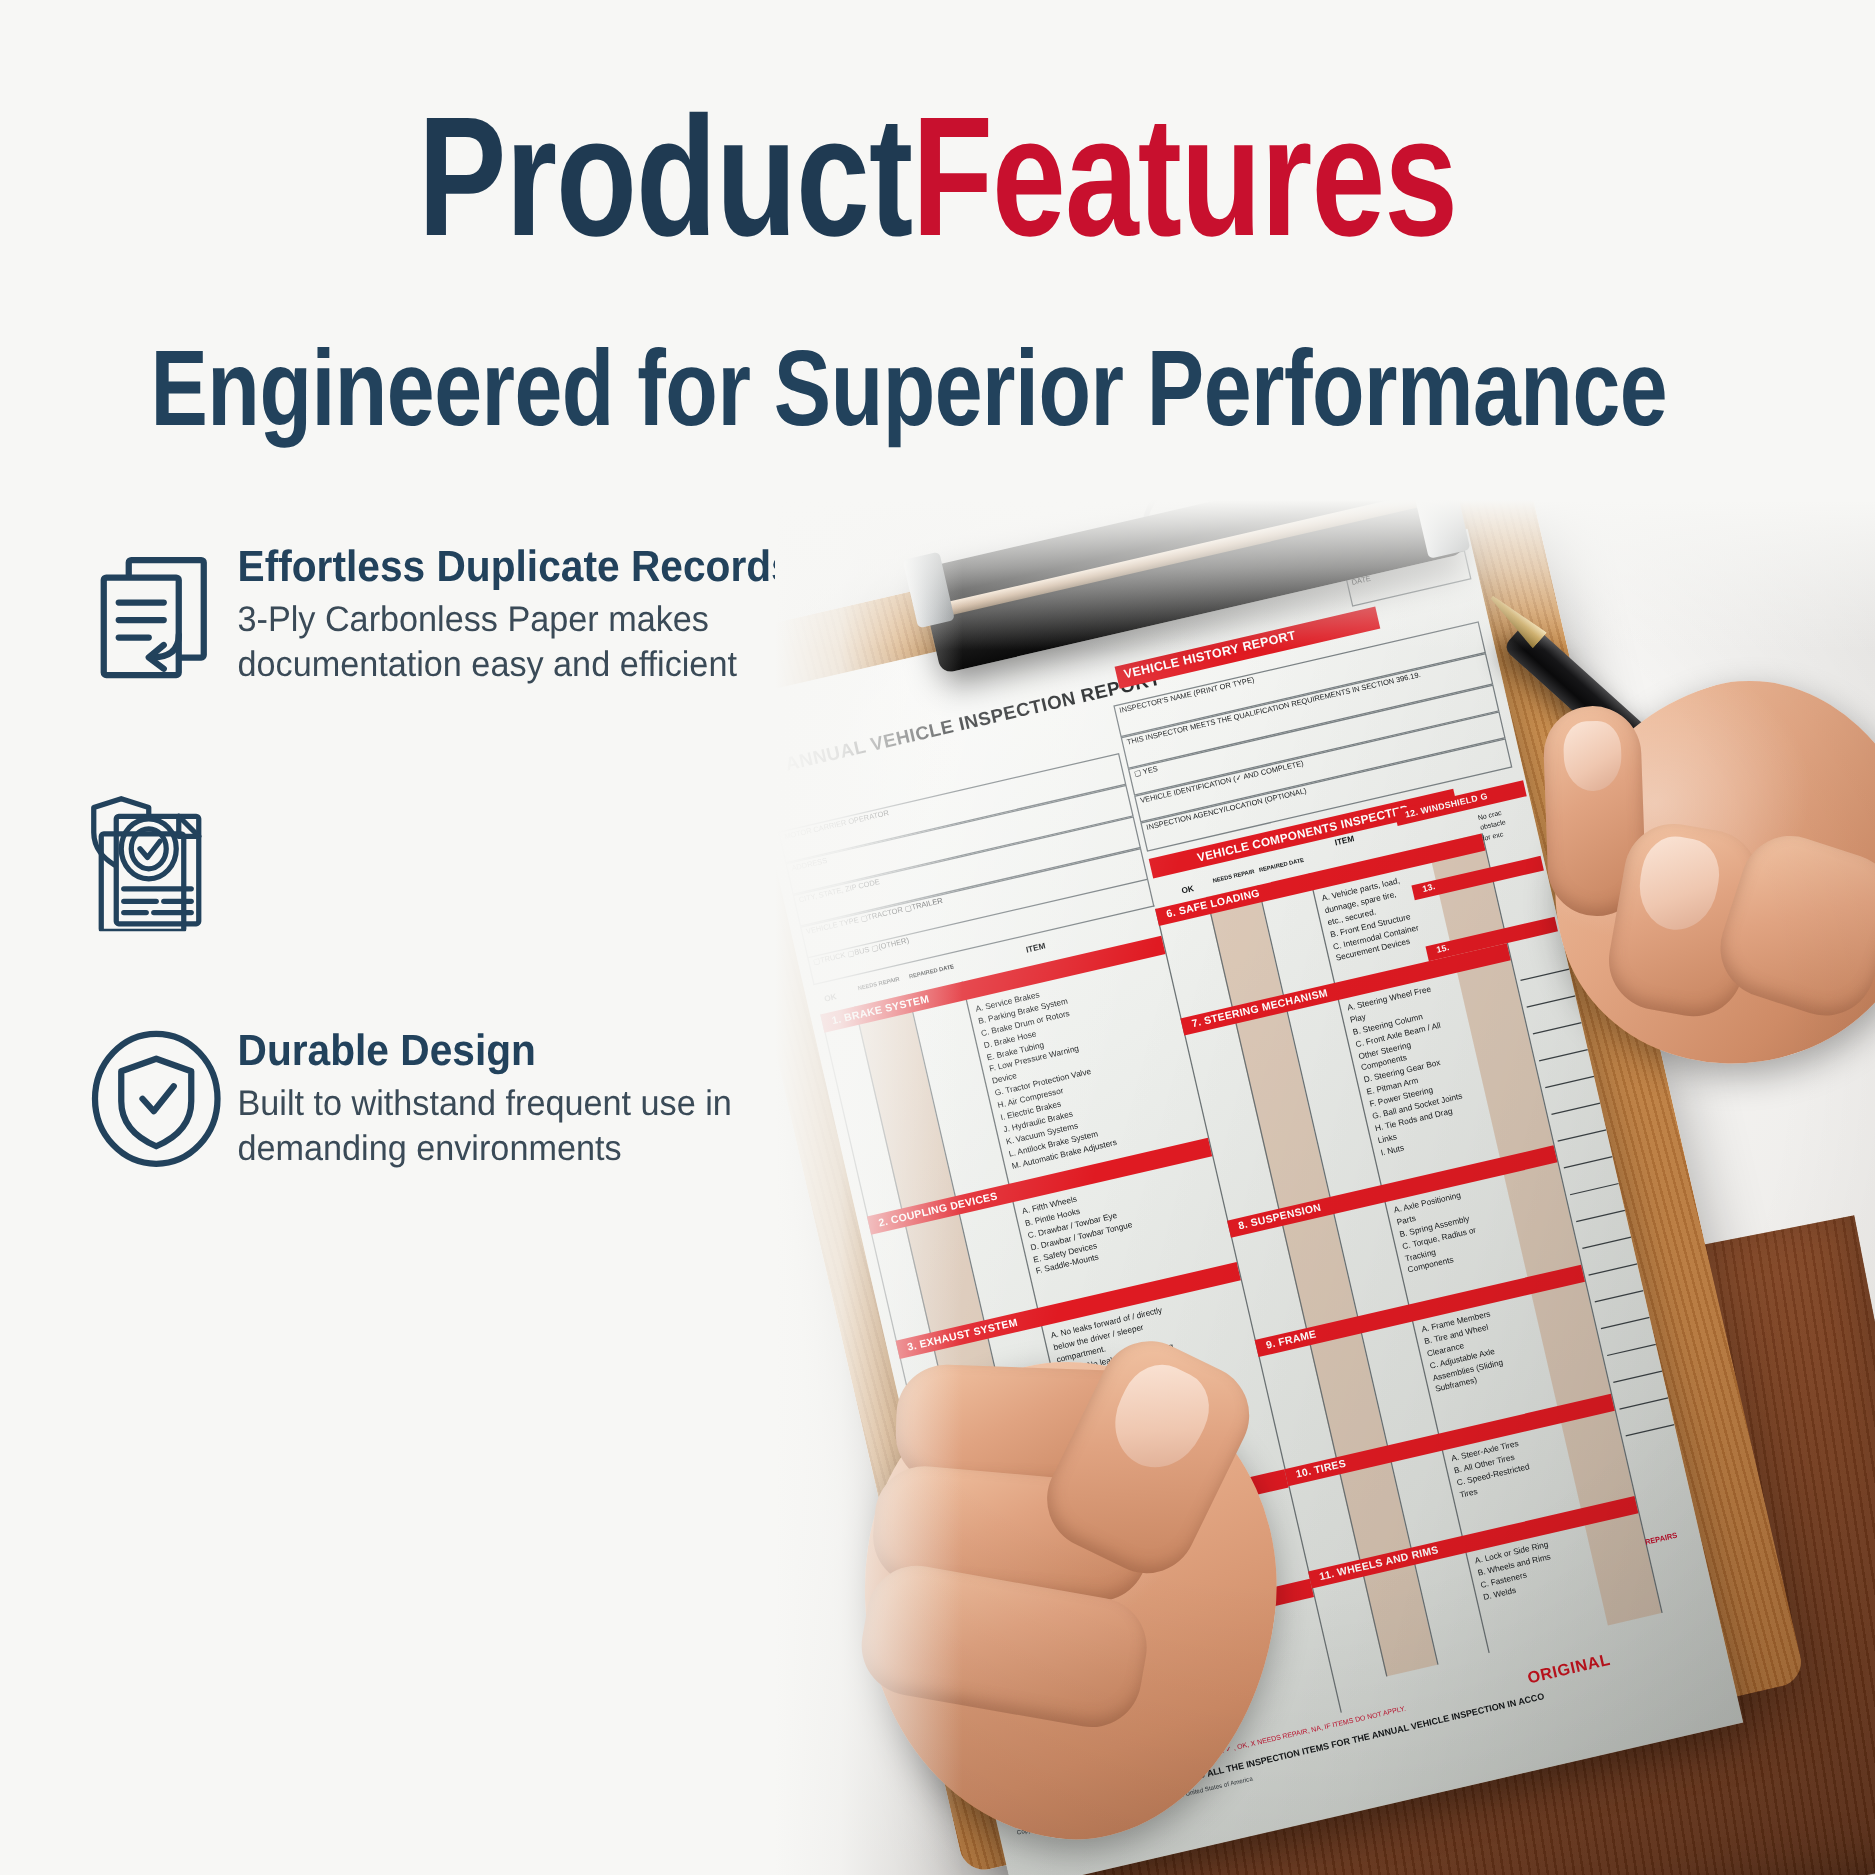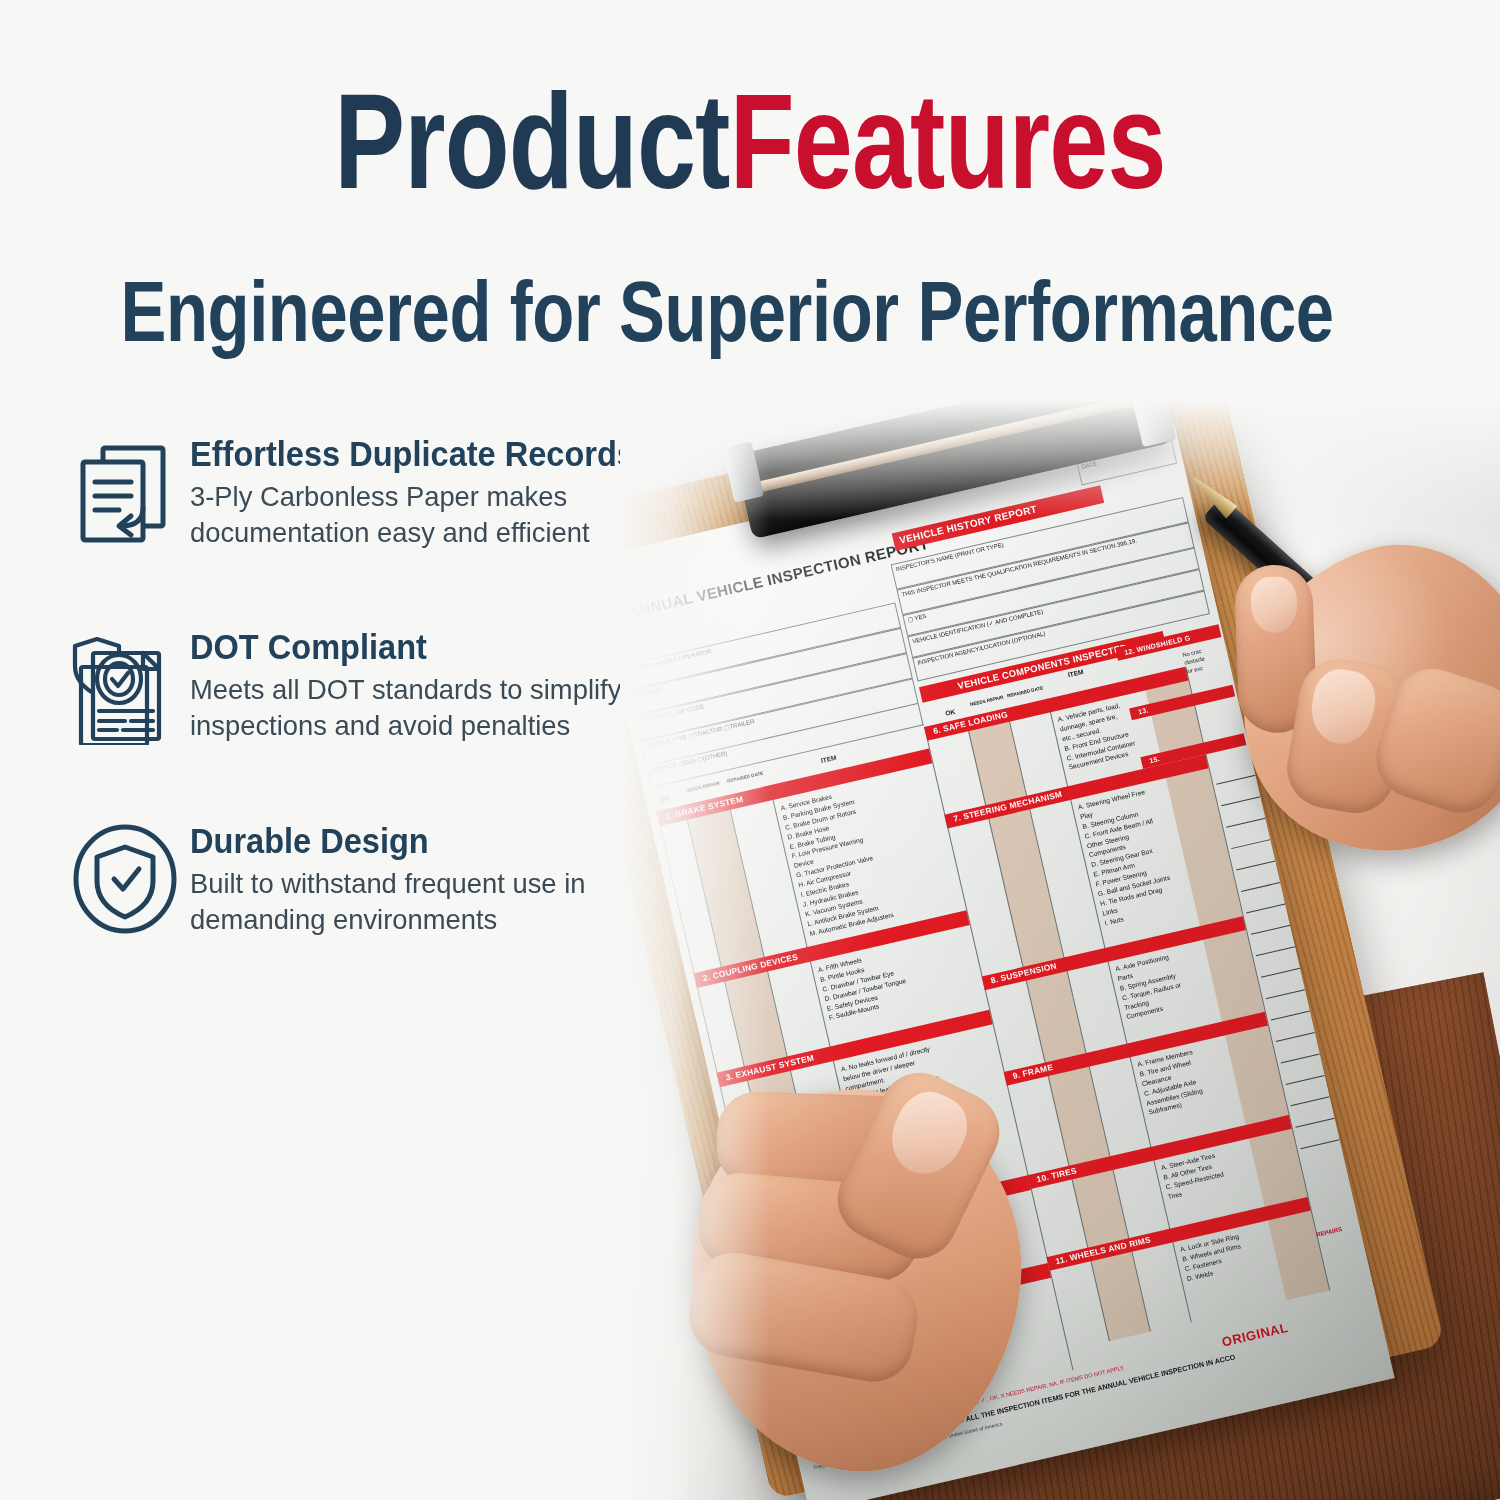--- a/index.html
+++ b/index.html
@@ -300,27 +300,20 @@
         <ellipse cx="52" cy="50" rx="14" ry="16"></ellipse>
         <polyline points="45,50 51,57 61,44"></polyline>
         <line x1="32" y1="82" x2="86" y2="82"></line>
         <line x1="32" y1="92" x2="58" y2="92"></line>
         <line x1="64" y1="92" x2="86" y2="92"></line>
         <line x1="32" y1="101" x2="50" y2="101"></line>
         <line x1="56" y1="101" x2="86" y2="101"></line>
         <rect x="14" y="38" width="66" height="78" rx="2" fill="none"></rect>
       </svg>
     </div>
-    <div class="feat-text">
-      <div class="feat-title">DOT Compliant</div>
-      <div class="feat-desc">
-        <span class="l">Meets all DOT standards to simplify</span>
-        <span class="l">inspections and avoid penalties</span>
-      </div>
-    </div>
   </div>
 
   <div class="feature">
     <div class="feat-icon">
       <svg width="112" height="112" viewBox="0 0 112 112" fill="none" stroke="#22425C" stroke-width="5" stroke-linecap="round" stroke-linejoin="round">
         <ellipse cx="56" cy="56" rx="49" ry="52"></ellipse>
         <path d="M56 24 L84 34 v24 c0 20 -14 30 -28 36 c-14 -6 -28 -16 -28 -36 V34 Z"></path>
         <polyline points="45,56 54,66 70,46"></polyline>
       </svg>
     </div>

